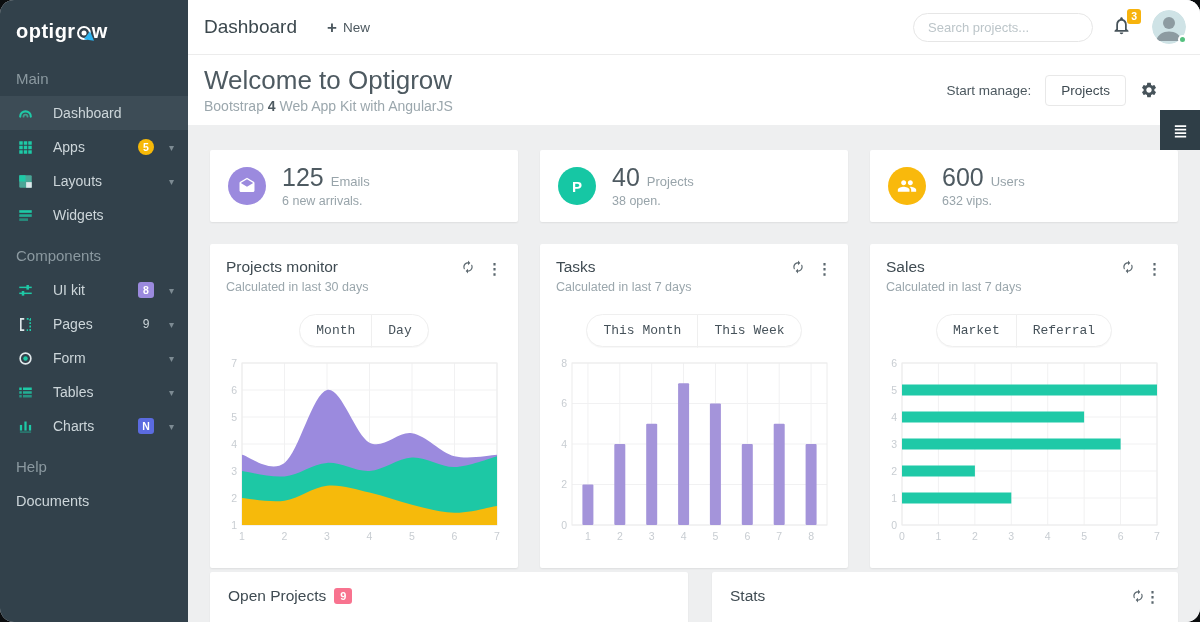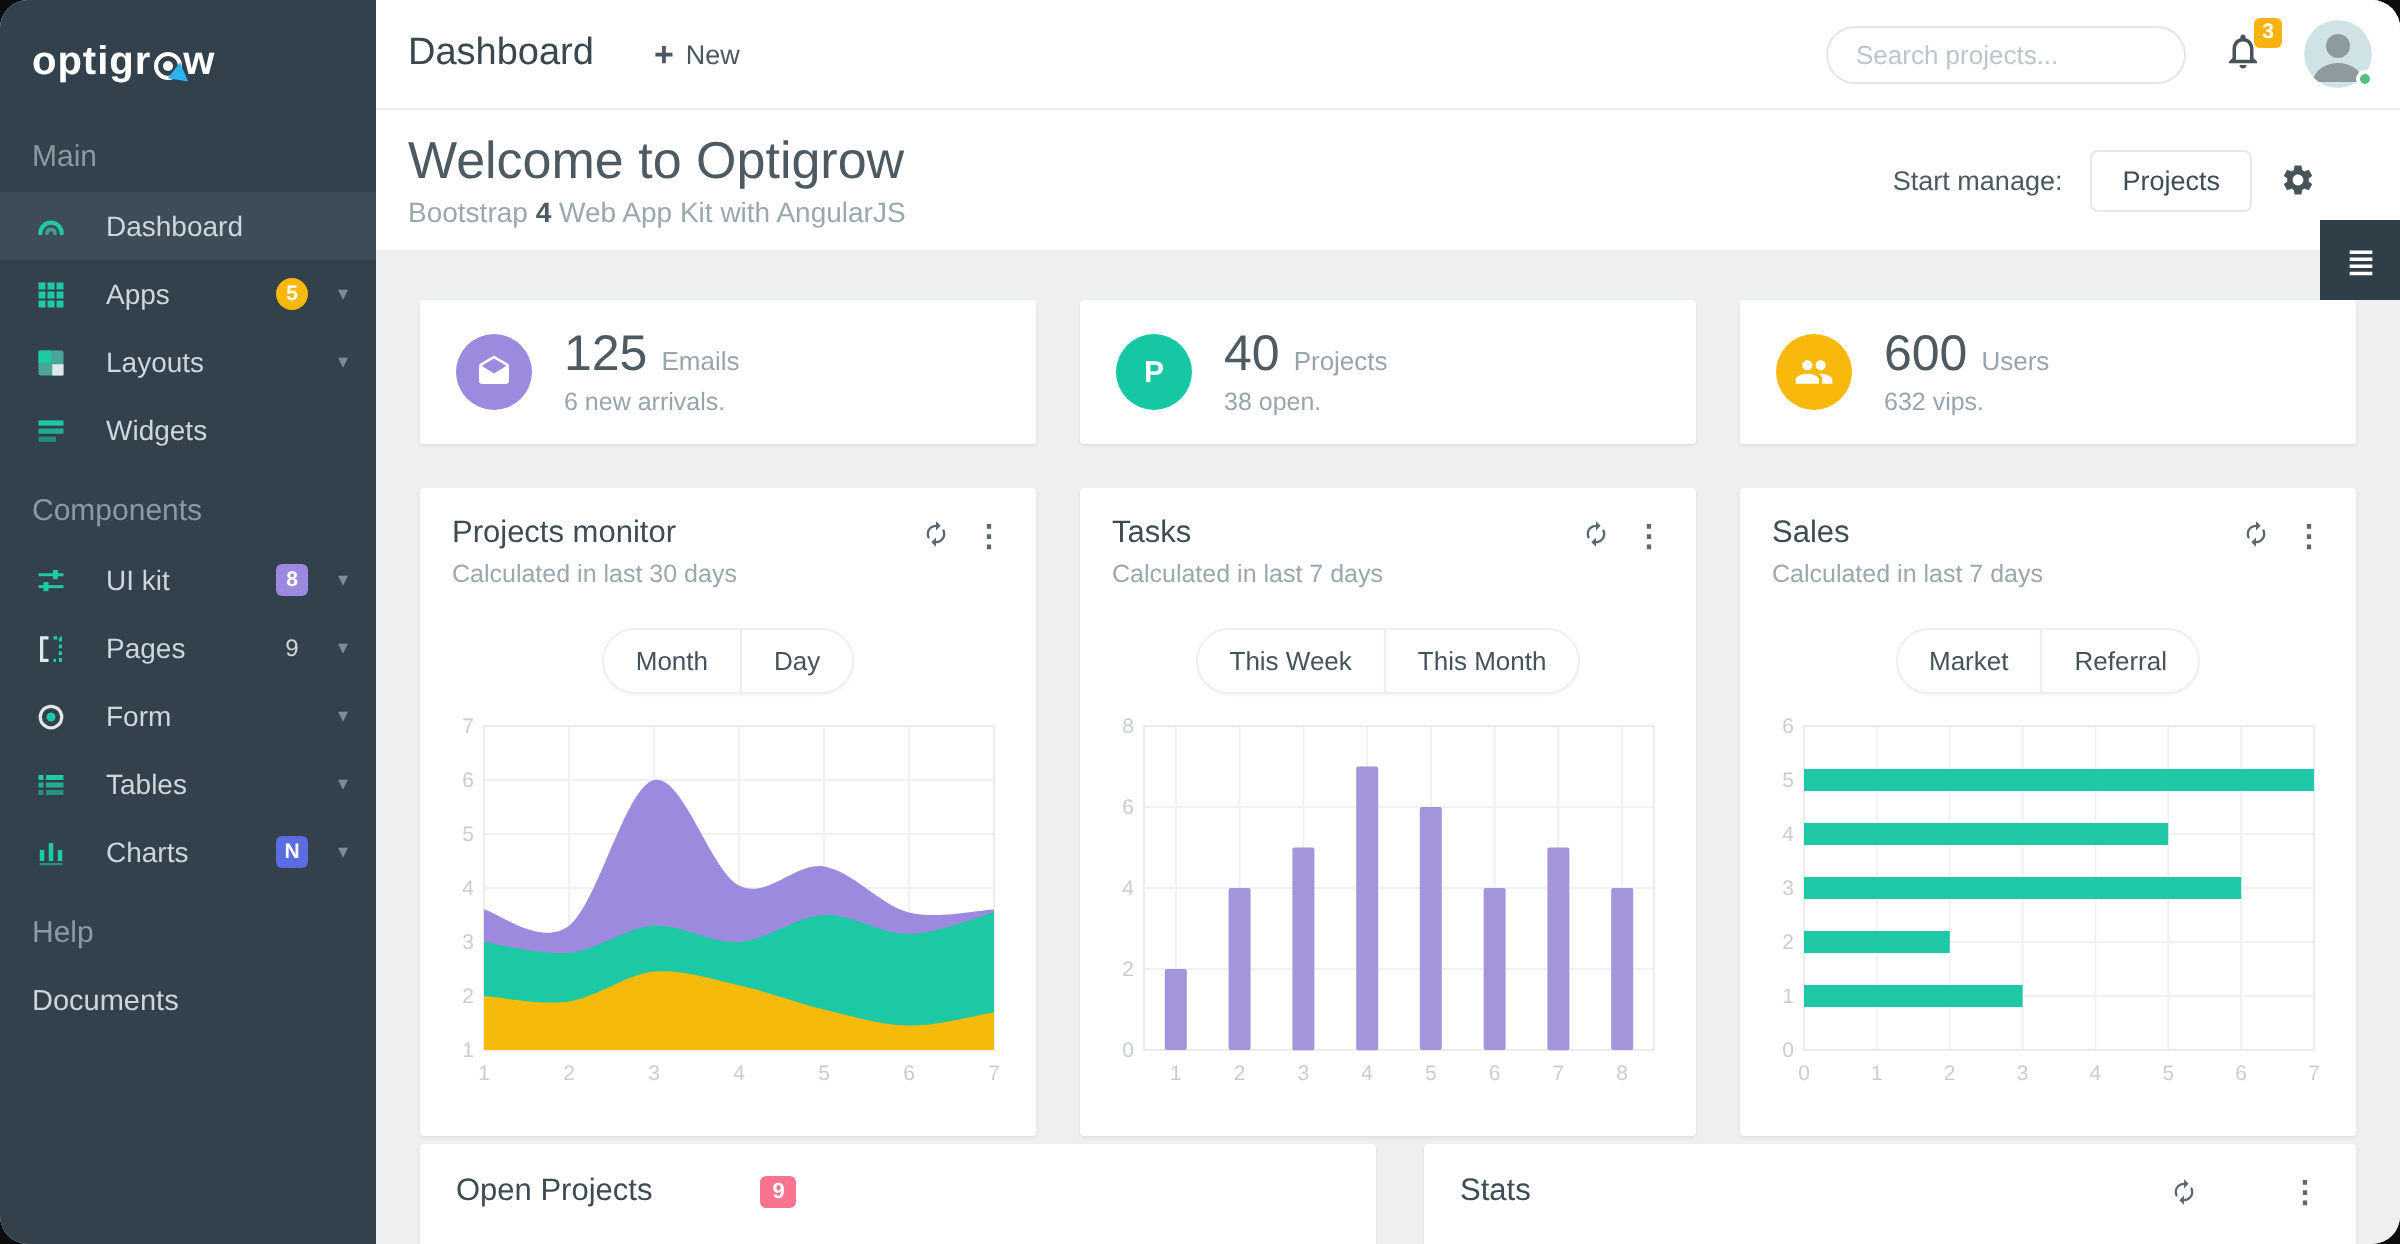--- a/index.html
+++ b/index.html
@@ -64,30 +64,30 @@
   .stat-line2{font-size:12.5px;color:#98a4aa;margin-top:4px;}
   .chart-row{display:flex;gap:22px;margin-bottom:4px;}
   .chart-card{flex:1;background:#fff;height:324px;border-radius:2px;box-shadow:0 1px 2px rgba(0,0,0,.07);padding:14px 16px 0;}
   .card-head{display:flex;align-items:flex-start;}
   .card-titles{flex:1;}
   .card-title{font-size:15.5px;color:#3f4b52;}
   .card-sub{font-size:12.5px;color:#9ba7ad;margin-top:4px;}
   .card-actions{display:flex;gap:12px;align-items:center;padding-top:2px;}
   .icon-btn{background:none;border:none;padding:0;cursor:pointer;display:flex;align-items:center;color:#5c686f;}
   .kebab{font-size:15px;font-weight:bold;color:#5c686f;line-height:1;}
-  .toggle-row{display:flex;justify-content:center;margin:20px 0 8px;}
+  .toggle-row{display:flex;justify-content:center;margin:20px 0 8px;font-family:Liberation Mono, monospace;}
   .tbtn{border:1px solid #efefef;background:#fff;padding:8px 16px;font-size:13px;color:#46525a;cursor:pointer;font-family:inherit;box-shadow:0 1px 1px rgba(0,0,0,.03);}
   .tbtn:first-child{border-radius:17px 0 0 17px;}
   .tbtn:last-child{border-radius:0 17px 17px 0;margin-left:-1px;}
   .chart-svg-wrap{margin-top:8px;}
   .bottom-row{display:flex;gap:24px;}
   .bottom-card{background:#fff;border-radius:2px;box-shadow:0 1px 2px rgba(0,0,0,.07);height:120px;padding:15px 18px 0;}
   .bottom-card.bc-left{width:478px;flex:0 0 478px;}
   .bottom-card.bc-right{flex:1;}
-  .bc-head{display:flex;align-items:center;gap:46px;}
+  .bc-head{display:flex;align-items:center;}
   .bc-title{font-size:15.5px;color:#3f4b52;}
   .pink-badge{background:#f8738f;color:#fff;font-size:11px;font-weight:bold;border-radius:3px;padding:2.5px 6px;margin-left:8px;line-height:1;}
   .bc-spacer{flex:1;}
 </style>
 </head>
 <body>
 
 <div class="app">
 
   <aside class="sidebar">
@@ -390,22 +390,22 @@
          <div class="card-actions">
            <button class="icon-btn">
                   <span><svg width="14" height="14" viewBox="0 0 24 24" fill="#5c686f">
                       <path d="M12 6v3l4-4-4-4v3c-4.42 0-8 3.58-8 8 0 1.57.46 3.03 1.24 4.26L6.7 14.8c-.45-.83-.7-1.79-.7-2.8 0-3.31 2.69-6 6-6zm6.76 1.74L17.3 9.2c.44.84.7 1.79.7 2.8 0 3.31-2.69 6-6 6v-3l-4 4 4 4v-3c4.42 0 8-3.58 8-8 0-1.57-.46-3.03-1.24-4.26z"></path>
                     </svg></span>
                 </button>
            <button class="icon-btn kebab">⋮</button>
          </div>
        </div>
        <div class="toggle-row">
+              <button class="tbtn">This Month</button>
               <button class="tbtn">This Week</button>
-              <button class="tbtn">This Month</button>
             </div>
        <div class="chart-svg-wrap"><svg width="276" height="190" viewBox="0 0 276 190">
                 <line x1="31.9375" y1="8" x2="31.9375" y2="170" stroke="#f1f1f2"></line>
                 <line x1="63.8125" y1="8" x2="63.8125" y2="170" stroke="#f1f1f2"></line>
                 <line x1="95.6875" y1="8" x2="95.6875" y2="170" stroke="#f1f1f2"></line>
                 <line x1="127.5625" y1="8" x2="127.5625" y2="170" stroke="#f1f1f2"></line>
                 <line x1="159.4375" y1="8" x2="159.4375" y2="170" stroke="#f1f1f2"></line>
                 <line x1="191.3125" y1="8" x2="191.3125" y2="170" stroke="#f1f1f2"></line>
                 <line x1="223.1875" y1="8" x2="223.1875" y2="170" stroke="#f1f1f2"></line>
                 <line x1="255.0625" y1="8" x2="255.0625" y2="170" stroke="#f1f1f2"></line>

